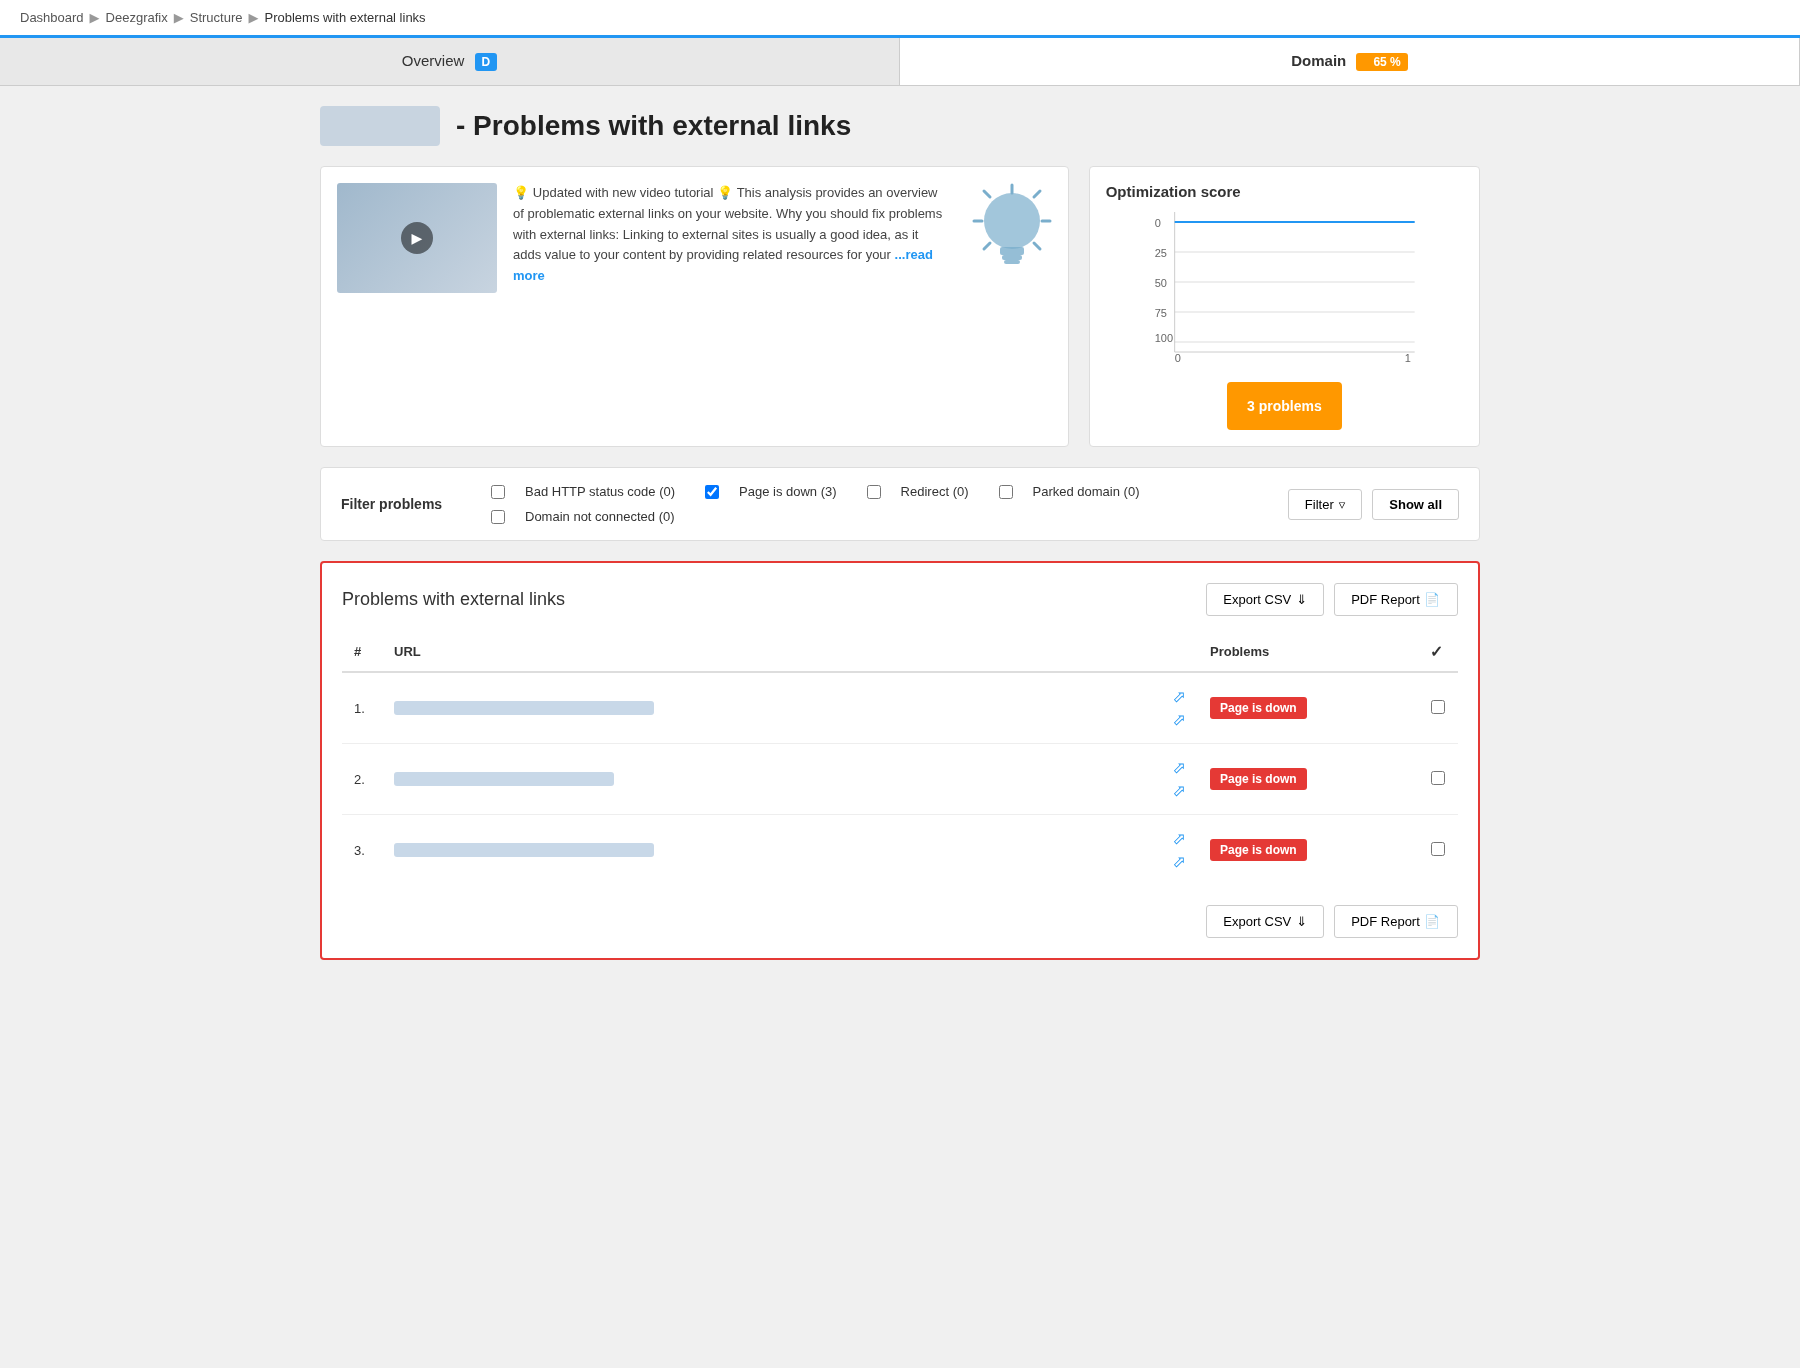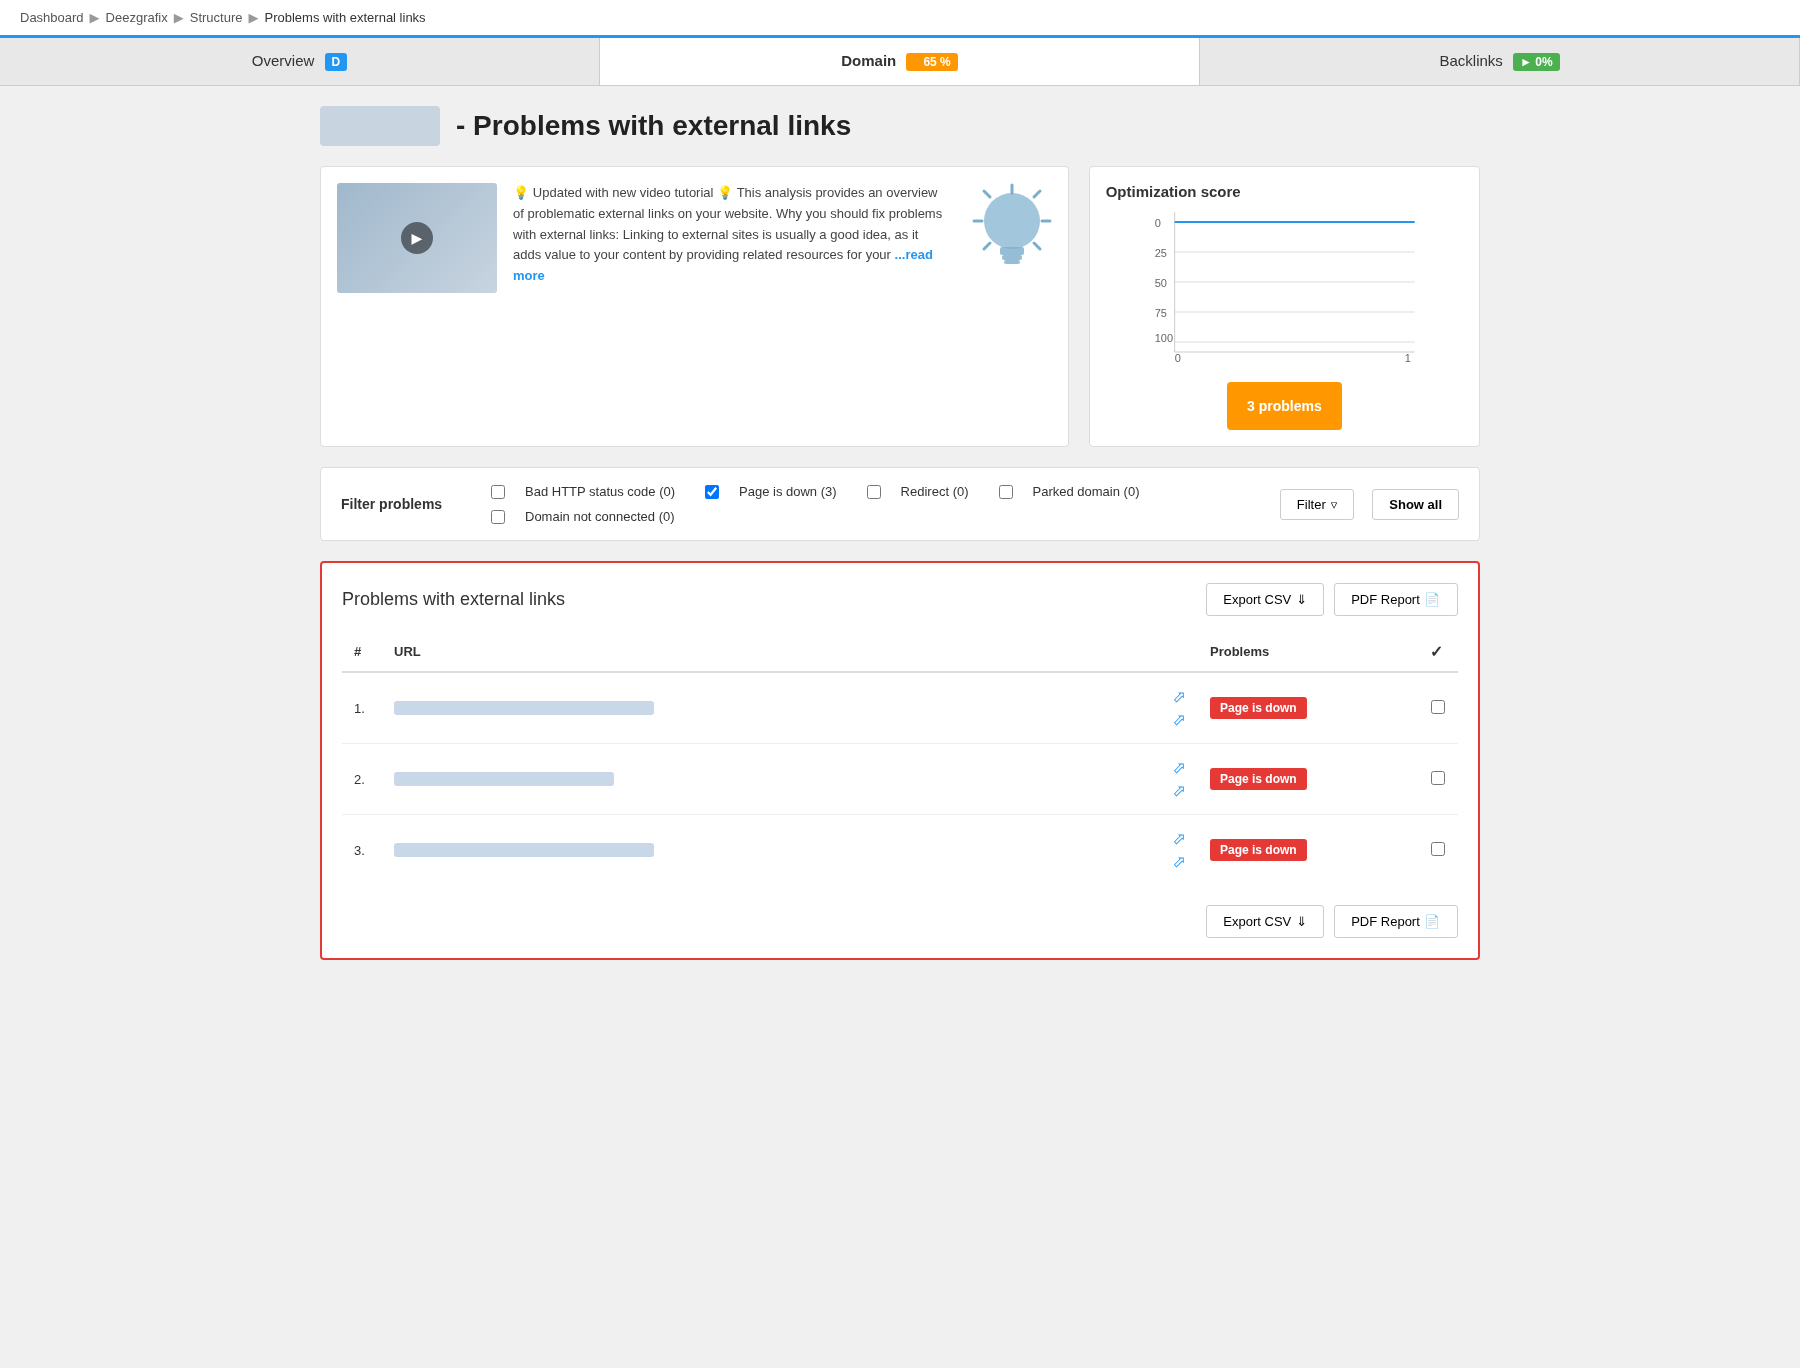--- a/index.html
+++ b/index.html
@@ -49,21 +49,21 @@
     .problems-btn { display: inline-block; background: #ff9800; color: #fff; padding: 16px 20px; border-radius: 4px; font-size: 14px; font-weight: bold; text-align: center; margin-top: 10px; cursor: pointer; }
 
     
     .filter-card { background: #fff; border: 1px solid #ddd; border-radius: 4px; padding: 16px 20px; margin-bottom: 20px; display: flex; align-items: center; gap: 30px; }
     .filter-label { font-weight: bold; font-size: 14px; min-width: 120px; }
     .filter-options { flex: 1; display: flex; flex-wrap: wrap; gap: 10px 30px; }
     .filter-option { display: flex; align-items: center; gap: 20px; font-size: 13px; cursor: pointer; }
     .filter-option input[type="checkbox"] { width: 14px; height: 14px; }
     .filter-actions { display: flex; gap: 10px; }
     .filter-btn { padding: 7px 16px; border: 1px solid #ccc; background: #fff; border-radius: 3px; cursor: pointer; font-size: 13px; display: flex; align-items: center; gap: 5px; }
-    .show-all-btn { padding: 7px 16px; border: 1px solid #ccc; background: #fff; border-radius: 3px; cursor: pointer; font-size: 13px; font-weight: bold; margin-left: 8px; }
+    .show-all-btn { padding: 7px 16px; border: 1px solid #ccc; background: #fff; border-radius: 3px; cursor: pointer; font-size: 13px; font-weight: bold; }
 
     
     .data-card { background: #fff; border: 2px solid #e53935; border-radius: 4px; padding: 20px; margin-bottom: 20px; }
     .data-card-header { display: flex; align-items: center; justify-content: space-between; margin-bottom: 16px; }
     .data-card-title { font-size: 18px; font-weight: normal; color: #333; }
     .data-card-actions { display: flex; gap: 10px; }
     .export-btn { padding: 8px 16px; border: 1px solid #ccc; background: #fff; border-radius: 3px; cursor: pointer; font-size: 13px; display: flex; align-items: center; gap: 5px; }
 
     
     .data-table { width: 100%; border-collapse: collapse; }
@@ -103,24 +103,20 @@
 
 <div class="tabs">
   <div class="tab">
     <span>Overview</span>
     <span class="tab-badge blue">D</span>
   </div>
   <div class="tab active">
     <span>Domain</span>
     <span class="tab-badge orange">65 %</span>
   </div>
-  <div class="tab">
-    <span>Backlinks</span>
-    <span class="tab-badge green">► <span>0%</span></span>
-  </div>
 </div>
 
 <div class="page">
 
   <div class="page-title">
     <div class="page-title-logo"></div>
     <h1>- Problems with external links</h1>
   </div>
 
   <div class="cards-row">

